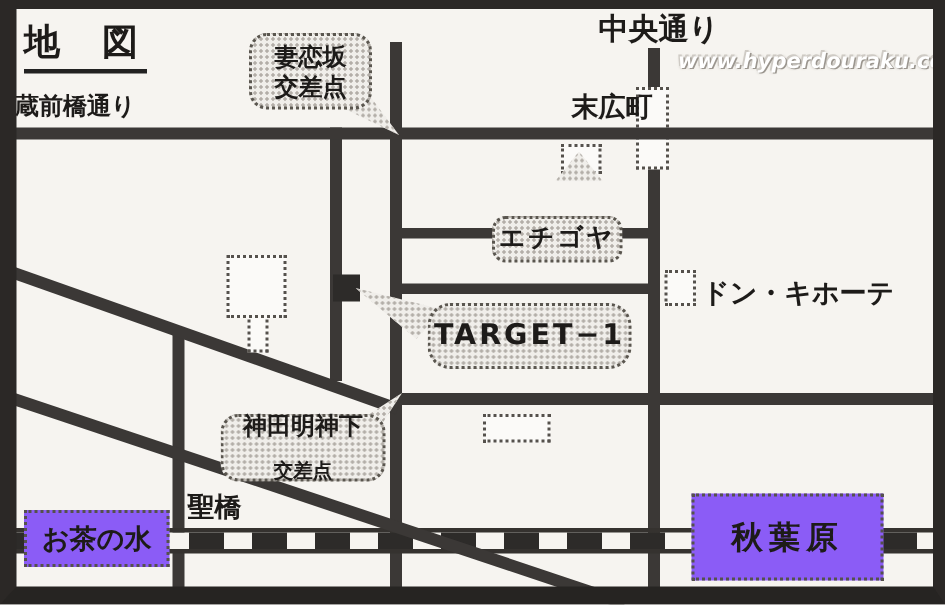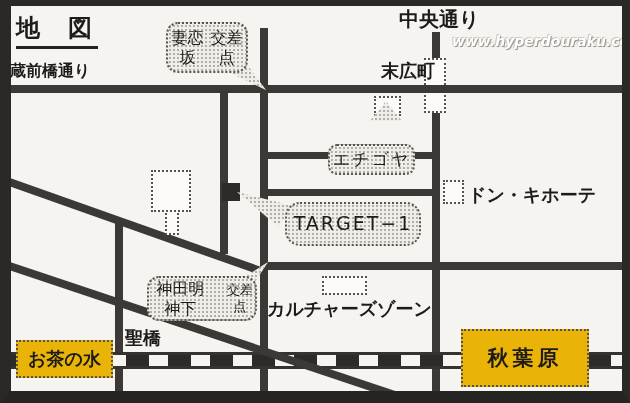--- a/index.html
+++ b/index.html
@@ -40,23 +40,23 @@
   .rect-shrine-stem{left:165px;top:210px;width:14px;height:25px;z-index:6;}
   .rect-donki{left:443px;top:180px;width:21px;height:24px;z-index:6;}
   .rect-cultures{left:322px;top:276px;width:45px;height:19px;z-index:6;}
   .square-target{position:absolute;left:222px;top:183px;width:18px;height:18px;
     background:#2d2b29;z-index:7;}
   
   .halftone{background-color:#f0eeea;
     background-image:radial-gradient(#b3aeA8 1px,rgba(0,0,0,0) 1.2px);
     background-size:4px 4px;}
   .bubble{position:absolute;z-index:10;border:2px dotted #5a564f;
-    border-radius:12px;display:flex;flex-direction:row;
+    border-radius:12px;display:flex;flex-direction:column;
     align-items:center;justify-content:center;text-align:center;
-    font-weight:normal;line-height:1.25;}
+    font-weight:bold;line-height:1.25;}
   .bub-tsumakoi{left:166px;top:22px;width:82px;height:51px;font-size:16px;}
   .bub-echigoya{left:328px;top:100px;width:87px;height:31px;font-size:17px;
     letter-spacing:2px;border-radius:9px;margin-top:44px;}
   .bub-target{left:285px;top:202px;width:136px;height:44px;font-size:19px;
     letter-spacing:2px;border-radius:15px;}
   .bub-myojinshita{left:147px;top:276px;width:110px;height:45px;font-size:16px;gap:13px;}
   .bub-myojinshita .line2{font-size:13px;}
   
   .pointer{position:absolute;z-index:9;}
   .ptr-tsumakoi{left:224px;top:63px;width:42px;height:27px;
@@ -72,21 +72,21 @@
   .lbl-title{left:16px;top:12px;font-size:24px;letter-spacing:2px;
     border-bottom:3px solid #222;padding:0 4px 2px 0;}
   .lbl-kuramae{left:10px;top:61px;font-size:16px;}
   .lbl-chuo{left:399px;top:6px;font-size:20px;}
   .lbl-suehiro{left:357px;top:59px;font-size:18px;margin-left:24px;}
   .lbl-myojin{left:113px;top:138px;font-size:20px;letter-spacing:2px;}
   .lbl-donki{left:468px;top:183px;font-size:18px;}
   .lbl-cultures{left:267px;top:297px;font-size:18px;}
   .lbl-hijiri{left:125px;top:326px;font-size:18px;}
   
-  .stationbox{position:absolute;z-index:12;background:#eab308;
+  .stationbox{position:absolute;z-index:12;background:#8b5cf6;
     border:2px dotted #55514c;display:flex;align-items:center;
     justify-content:center;font-weight:bold;}
   .box-ochanomizu{left:16px;top:340px;width:97px;height:38px;font-size:18px;}
   .box-akihabara{left:461px;top:329px;width:128px;height:58px;font-size:21px;
     letter-spacing:4px;}
   
   .watermark{position:absolute;left:452px;top:33px;z-index:13;
     font-size:14px;font-weight:bold;font-style:italic;color:#ffffff;
     text-shadow:1px 1px 0 #9b968f,-1px -1px 0 #cfcbc5,0 0 2px #b5b0aa;
     letter-spacing:0;}
@@ -138,21 +138,20 @@
   <div class="bubble halftone bub-myojinshita">
     <span class="line1">神田明神下</span>
     <span class="line2">交差点</span>
   </div>
 
   <div class="maplabel lbl-title">地　図</div>
   <div class="maplabel lbl-kuramae">蔵前橋通り</div>
   <div class="maplabel lbl-chuo">中央通り</div>
   <div class="maplabel lbl-suehiro">末広町</div>
   <div class="maplabel lbl-donki">ドン・キホーテ</div>
-  <div class="maplabel lbl-cultures">カルチャーズゾーン</div>
   <div class="maplabel lbl-hijiri">聖橋</div>
 
   <div class="stationbox box-ochanomizu">
     <span>お茶の水</span>
   </div>
   <div class="stationbox box-akihabara">
     <span>秋葉原</span>
   </div>
 
   <div class="watermark">www.hyperdouraku.com</div>

